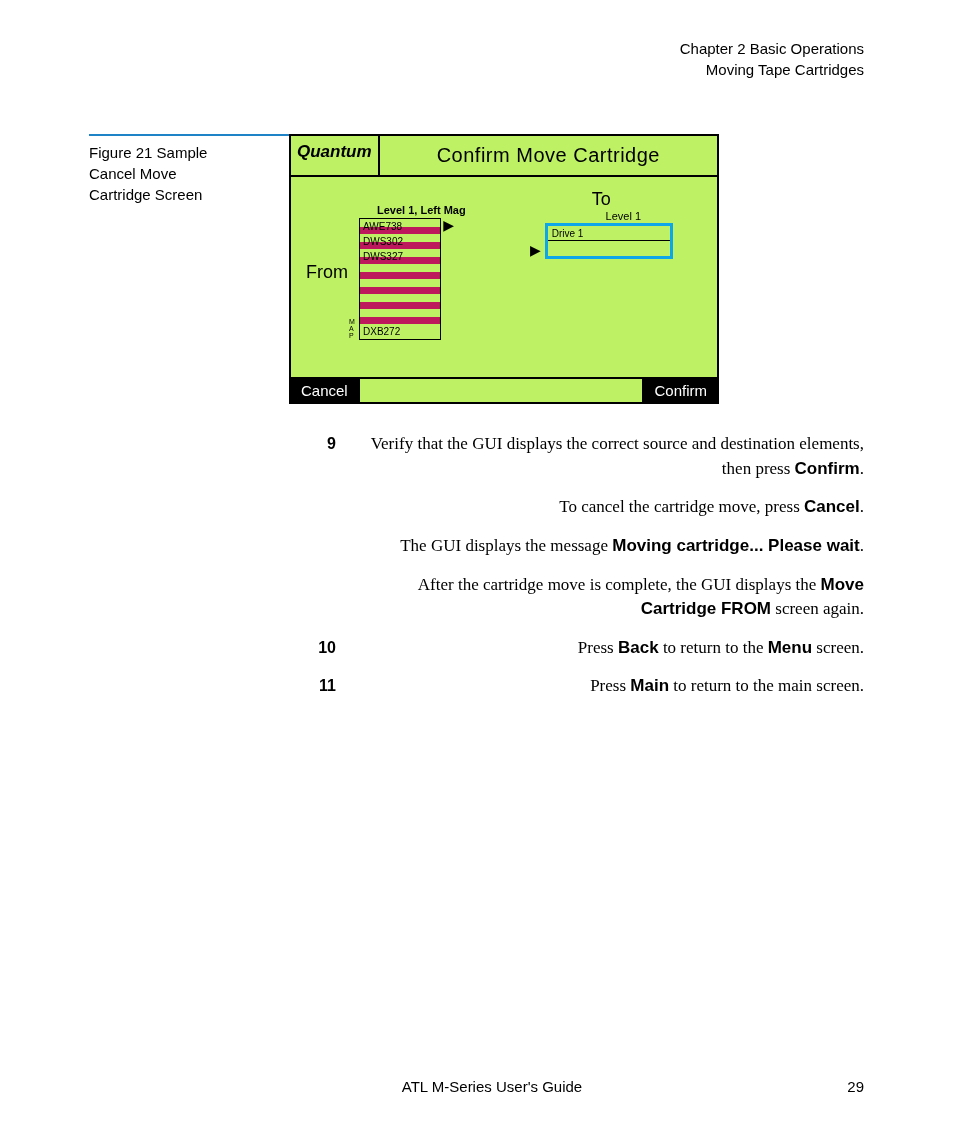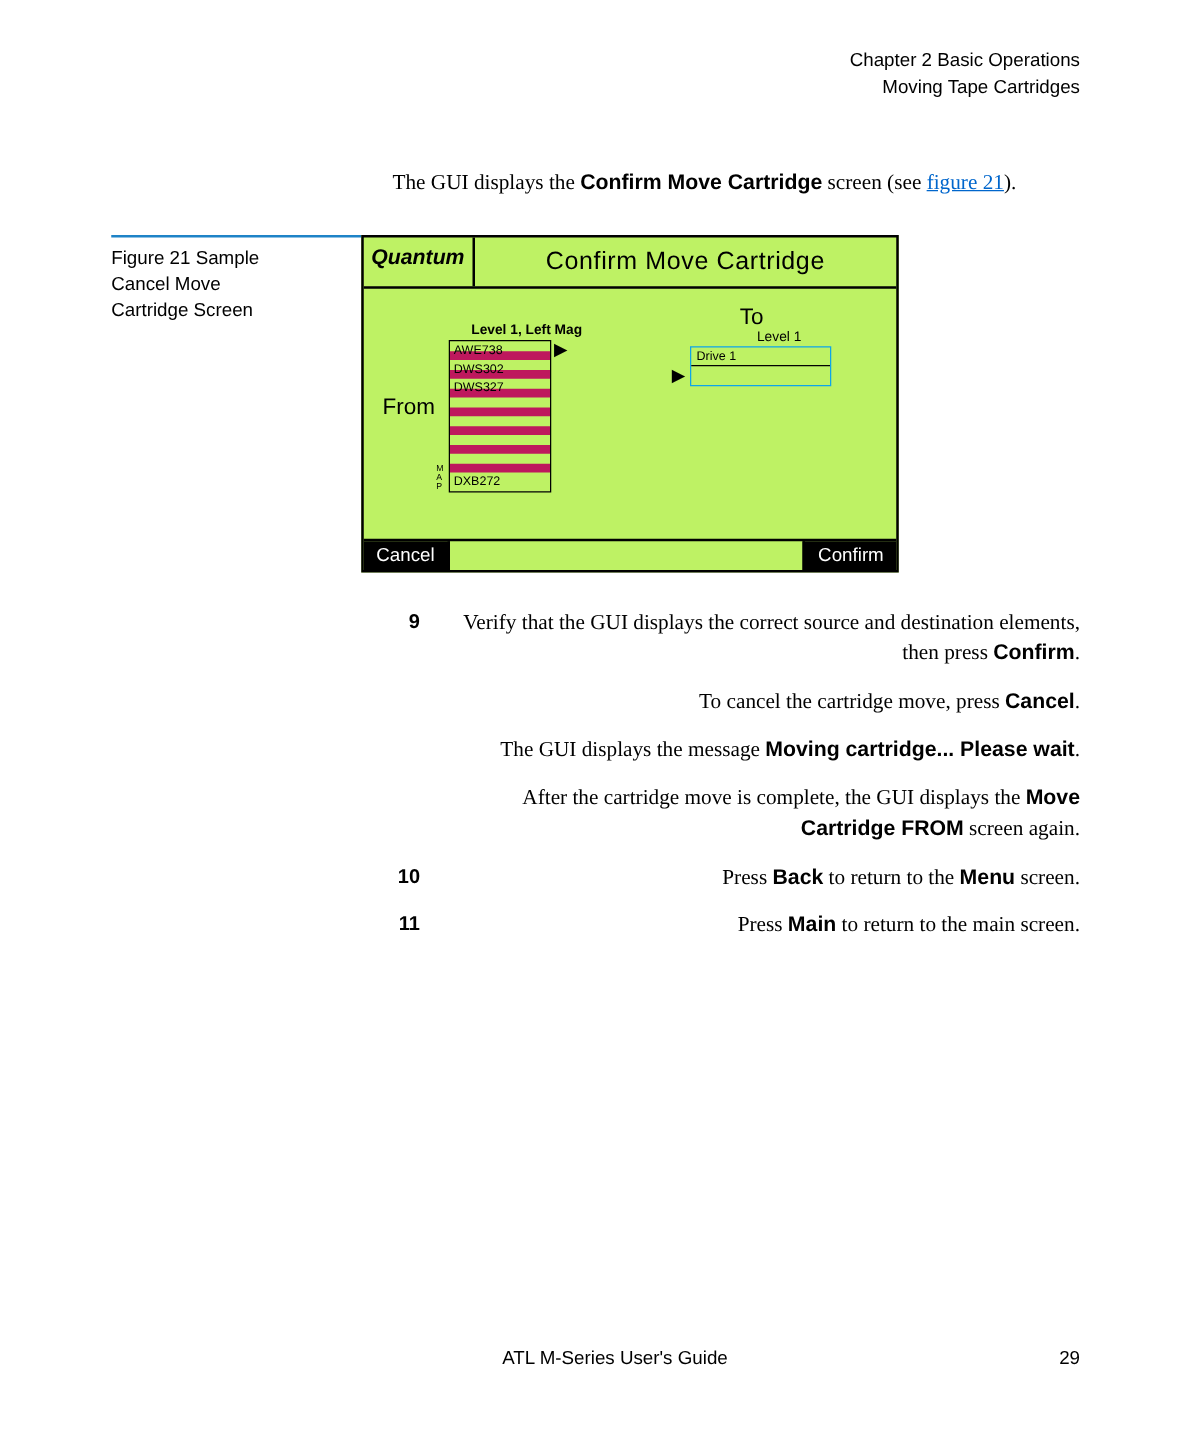--- a/index.html
+++ b/index.html
@@ -141,22 +141,22 @@
     margin-bottom: 1px;
   }
   .to-box-wrap {
     display: flex;
     align-items: flex-end;
     justify-content: center;
     gap: 4px;
   }
   .arrow-in { font-size: 14px; align-self: flex-end; margin-bottom: 1px; }
   .to-box {
-    border: 1px solid #0ea5e9;
-    width: 113px;
+    border: 3px solid #0ea5e9;
+    width: 128px;
   }
   .to-cell {
     border-bottom: 1px solid #000;
     height: 15px;
     font-size: 10px;
     text-align: left;
     padding: 0 4px;
     line-height: 15px;
   }
   .to-cell:last-child { border-bottom: none; }
@@ -212,23 +212,20 @@
 </head>
 <body>
 
 <div class="page">
 
   <div class="header">
     <div>Chapter 2  Basic Operations</div>
     <div>Moving Tape Cartridges</div>
   </div>
 
-  <p class="body-para">
-    <span>The GUI displays the </span><span class="sans-bold">Confirm Move Cartridge</span><span> screen (see </span><a href="#" class="figlink">figure 21</a><span>).</span>
-  </p>
 
   <div class="figure-block">
     <div class="figure-caption">
       <div>Figure 21  Sample</div>
       <div>Cancel Move</div>
       <div>Cartridge Screen</div>
     </div>
 
     <div class="gui">
       <div class="gui-titlebar">

